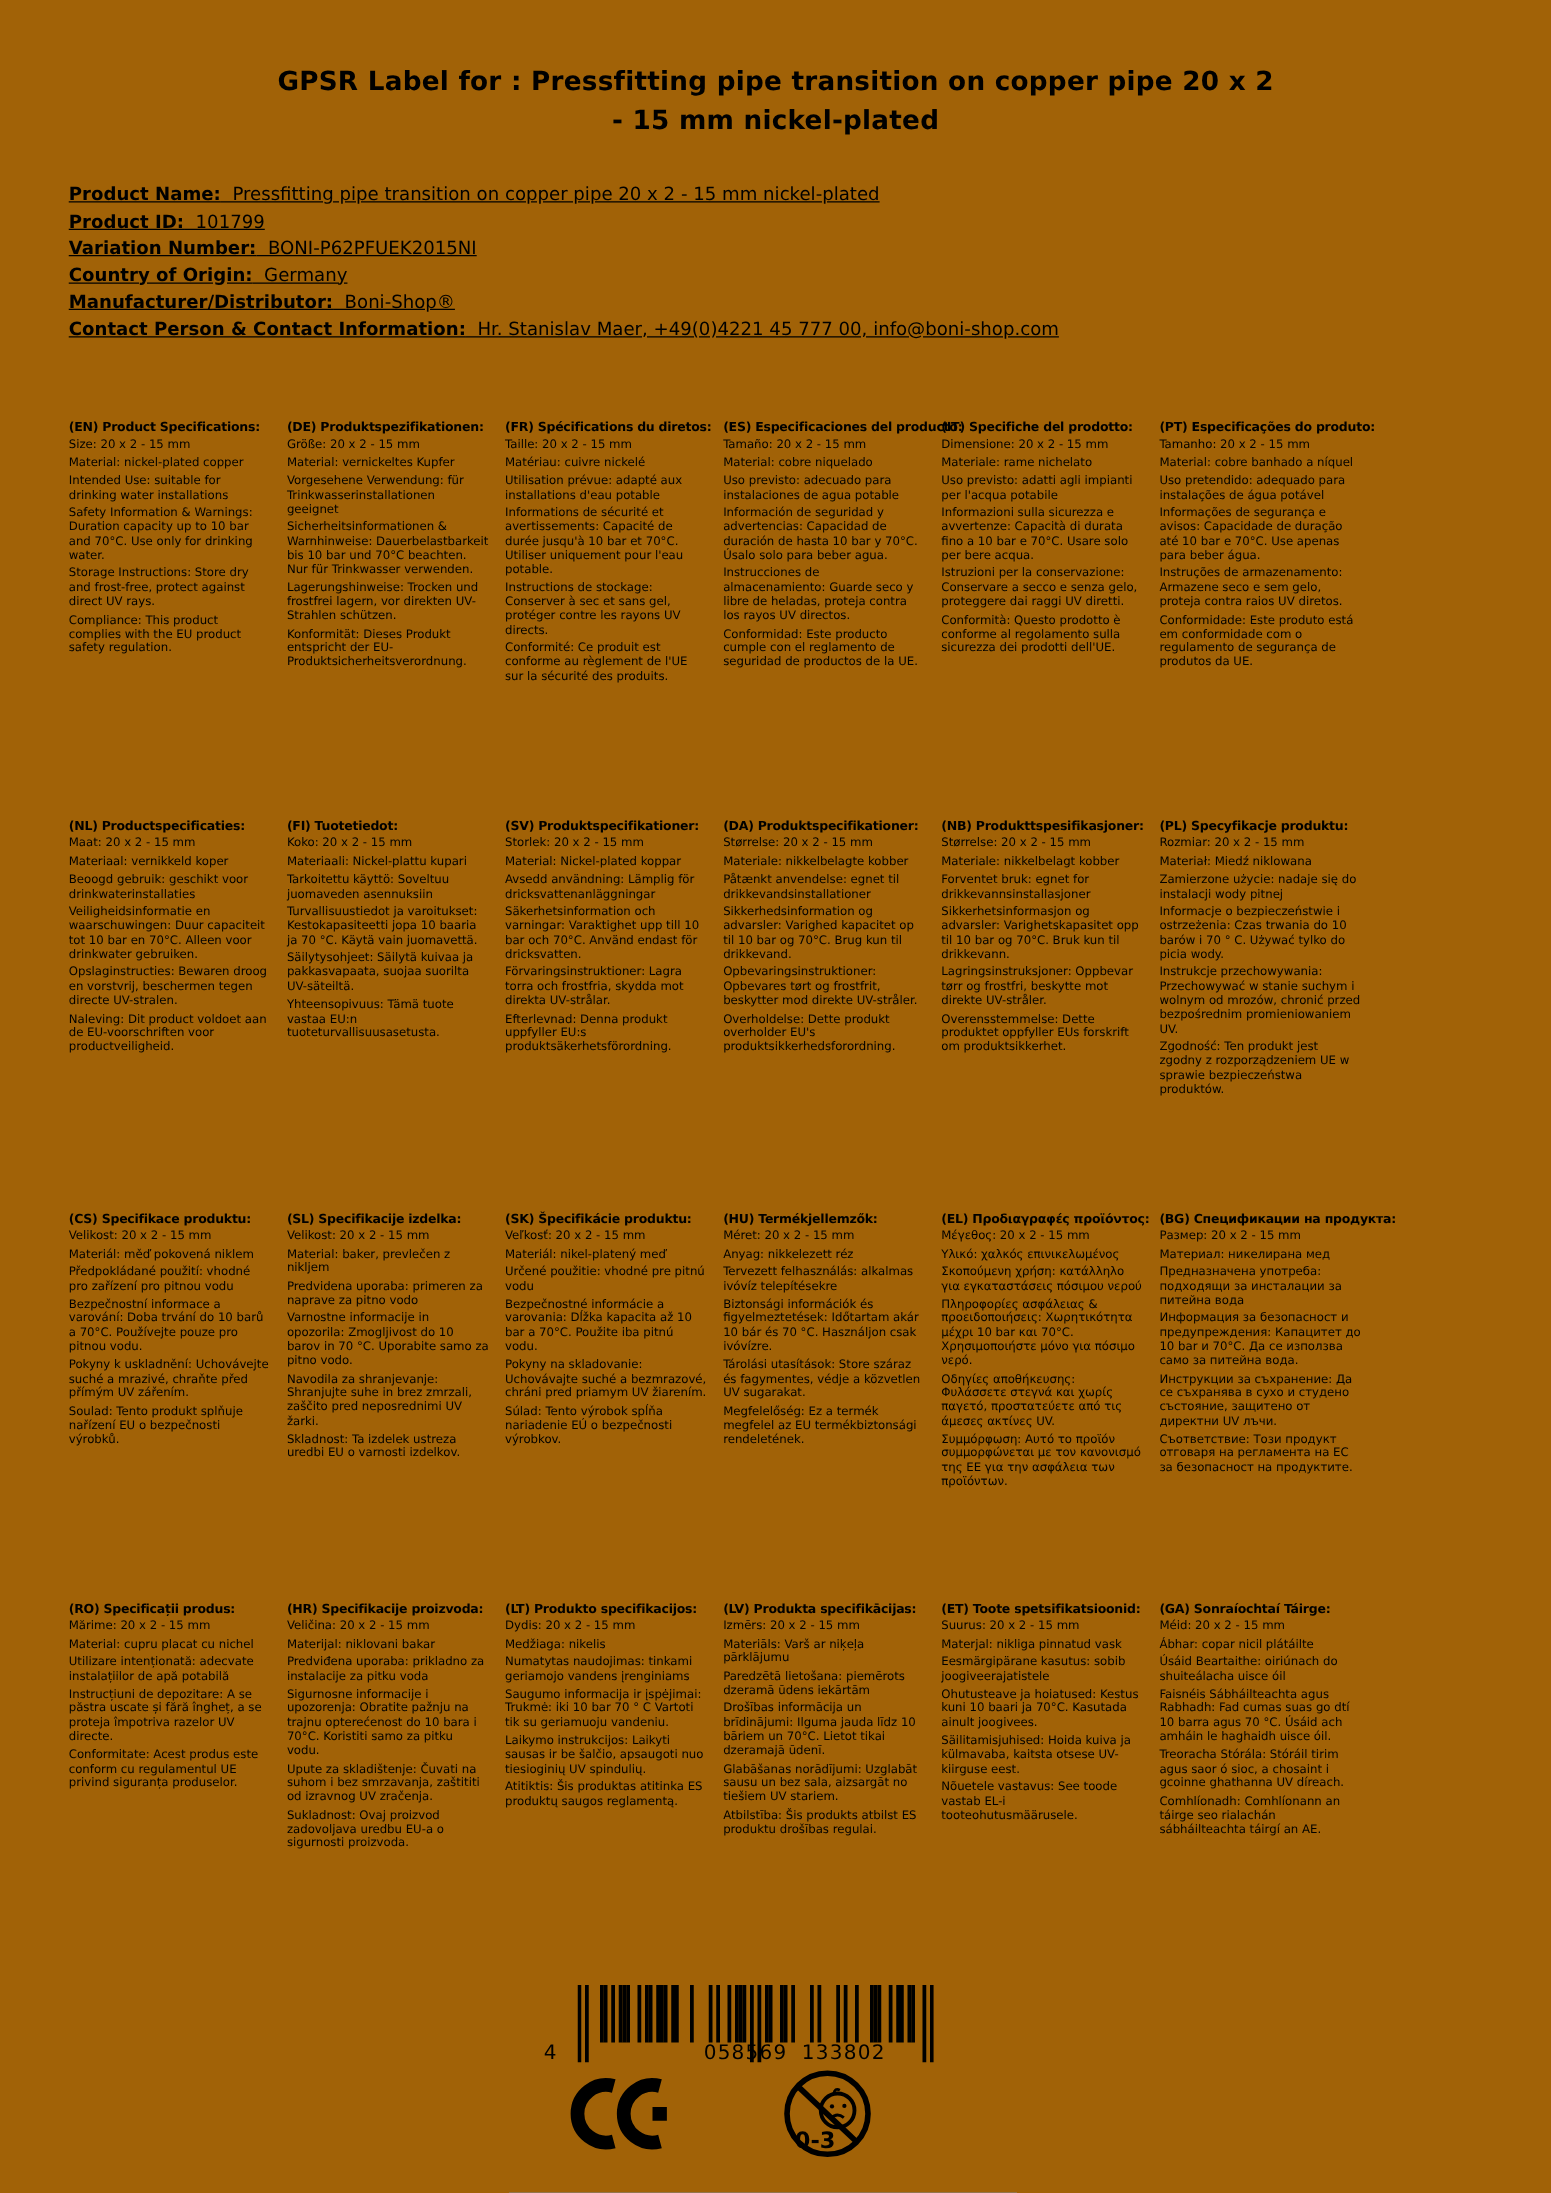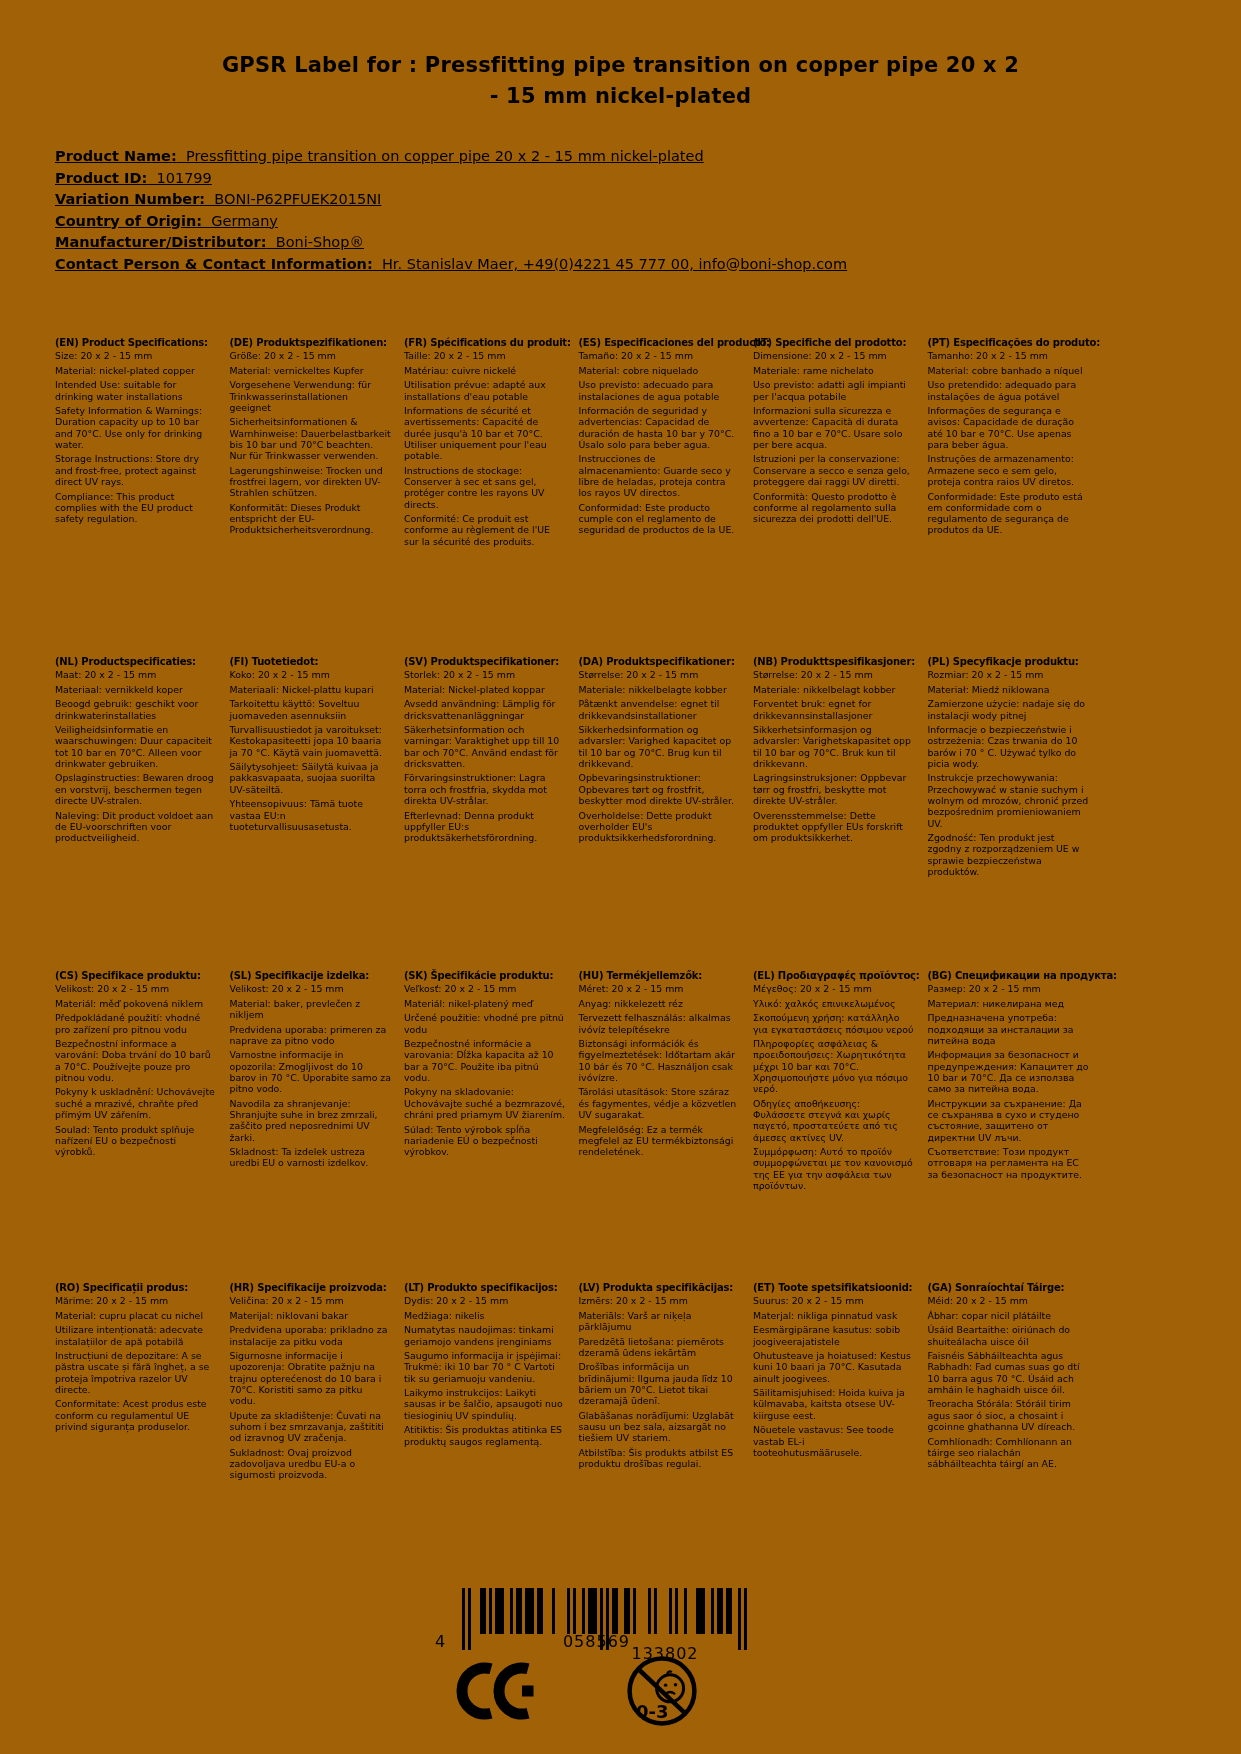--- a/index.html
+++ b/index.html
@@ -28,21 +28,21 @@
   .lang-block { padding-right:13px; font-size:9.4px; line-height:11.3px; overflow-wrap:break-word; }
   .lang-header { font-weight:bold; font-size:10px; letter-spacing:-0.2px; white-space:nowrap; margin:0 0 2px 0; }
   .lang-par { margin:0 0 3.2px 0; }
 
   .barcode { position:absolute; left:462px; top:1588px; width:285px; height:64px; }
   .barcode svg { display:block; }
   .barcode svg rect { fill:#000; }
   .bc-num { position:absolute; font-size:16px; line-height:17px; color:#000; }
   .bc-prefix { left:-27px; top:45px; }
   .bc-left  { left:27px;   width:126px; top:45px; text-align:right; letter-spacing:1px;margin-left:15px; }
-  .bc-right { left:140px; width:126px; top:45px; text-align:center; letter-spacing:1px;margin-top:12px; }
+  .bc-right { left:150px; width:126px; top:45px; text-align:center; letter-spacing:1px; }
 
   .ce-mark { position:absolute; left:456px; top:1662px; width:80px; height:58px; }
   .age-warning { position:absolute; left:626px; top:1655px; width:72px; height:72px; }
 </style>
 </head>
 <body>
 
 <div class="page">
 
   <div class="doc-title">
@@ -72,21 +72,21 @@
       <div class="lang-block">
         <div class="lang-header">(DE) Produktspezifikationen:</div>
         <div class="lang-par">Größe: 20 x 2 - 15 mm</div>
         <div class="lang-par">Material: vernickeltes Kupfer</div>
         <div class="lang-par">Vorgesehene Verwendung: für Trinkwasserinstallationen geeignet</div>
         <div class="lang-par">Sicherheitsinformationen &amp; Warnhinweise: Dauerbelastbarkeit bis 10 bar und 70°C beachten. Nur für Trinkwasser verwenden.</div>
         <div class="lang-par">Lagerungshinweise: Trocken und frostfrei lagern, vor direkten UV-Strahlen schützen.</div>
         <div class="lang-par">Konformität: Dieses Produkt entspricht der EU-Produktsicherheitsverordnung.</div>
       </div>
       <div class="lang-block">
-        <div class="lang-header">(FR) Spécifications du produit:</div>
+        <div class="lang-header">(FR) Spécifications du diretos:</div>
         <div class="lang-par">Taille: 20 x 2 - 15 mm</div>
         <div class="lang-par">Matériau: cuivre nickelé</div>
         <div class="lang-par">Utilisation prévue: adapté aux installations d'eau potable</div>
         <div class="lang-par">Informations de sécurité et avertissements: Capacité de durée jusqu'à 10 bar et 70°C. Utiliser uniquement pour l'eau potable.</div>
         <div class="lang-par">Instructions de stockage: Conserver à sec et sans gel, protéger contre les rayons UV directs.</div>
         <div class="lang-par">Conformité: Ce produit est conforme au règlement de l'UE sur la sécurité des produits.</div>
       </div>
       <div class="lang-block">
         <div class="lang-header">(ES) Especificaciones del producto:</div>
         <div class="lang-par">Tamaño: 20 x 2 - 15 mm</div>

